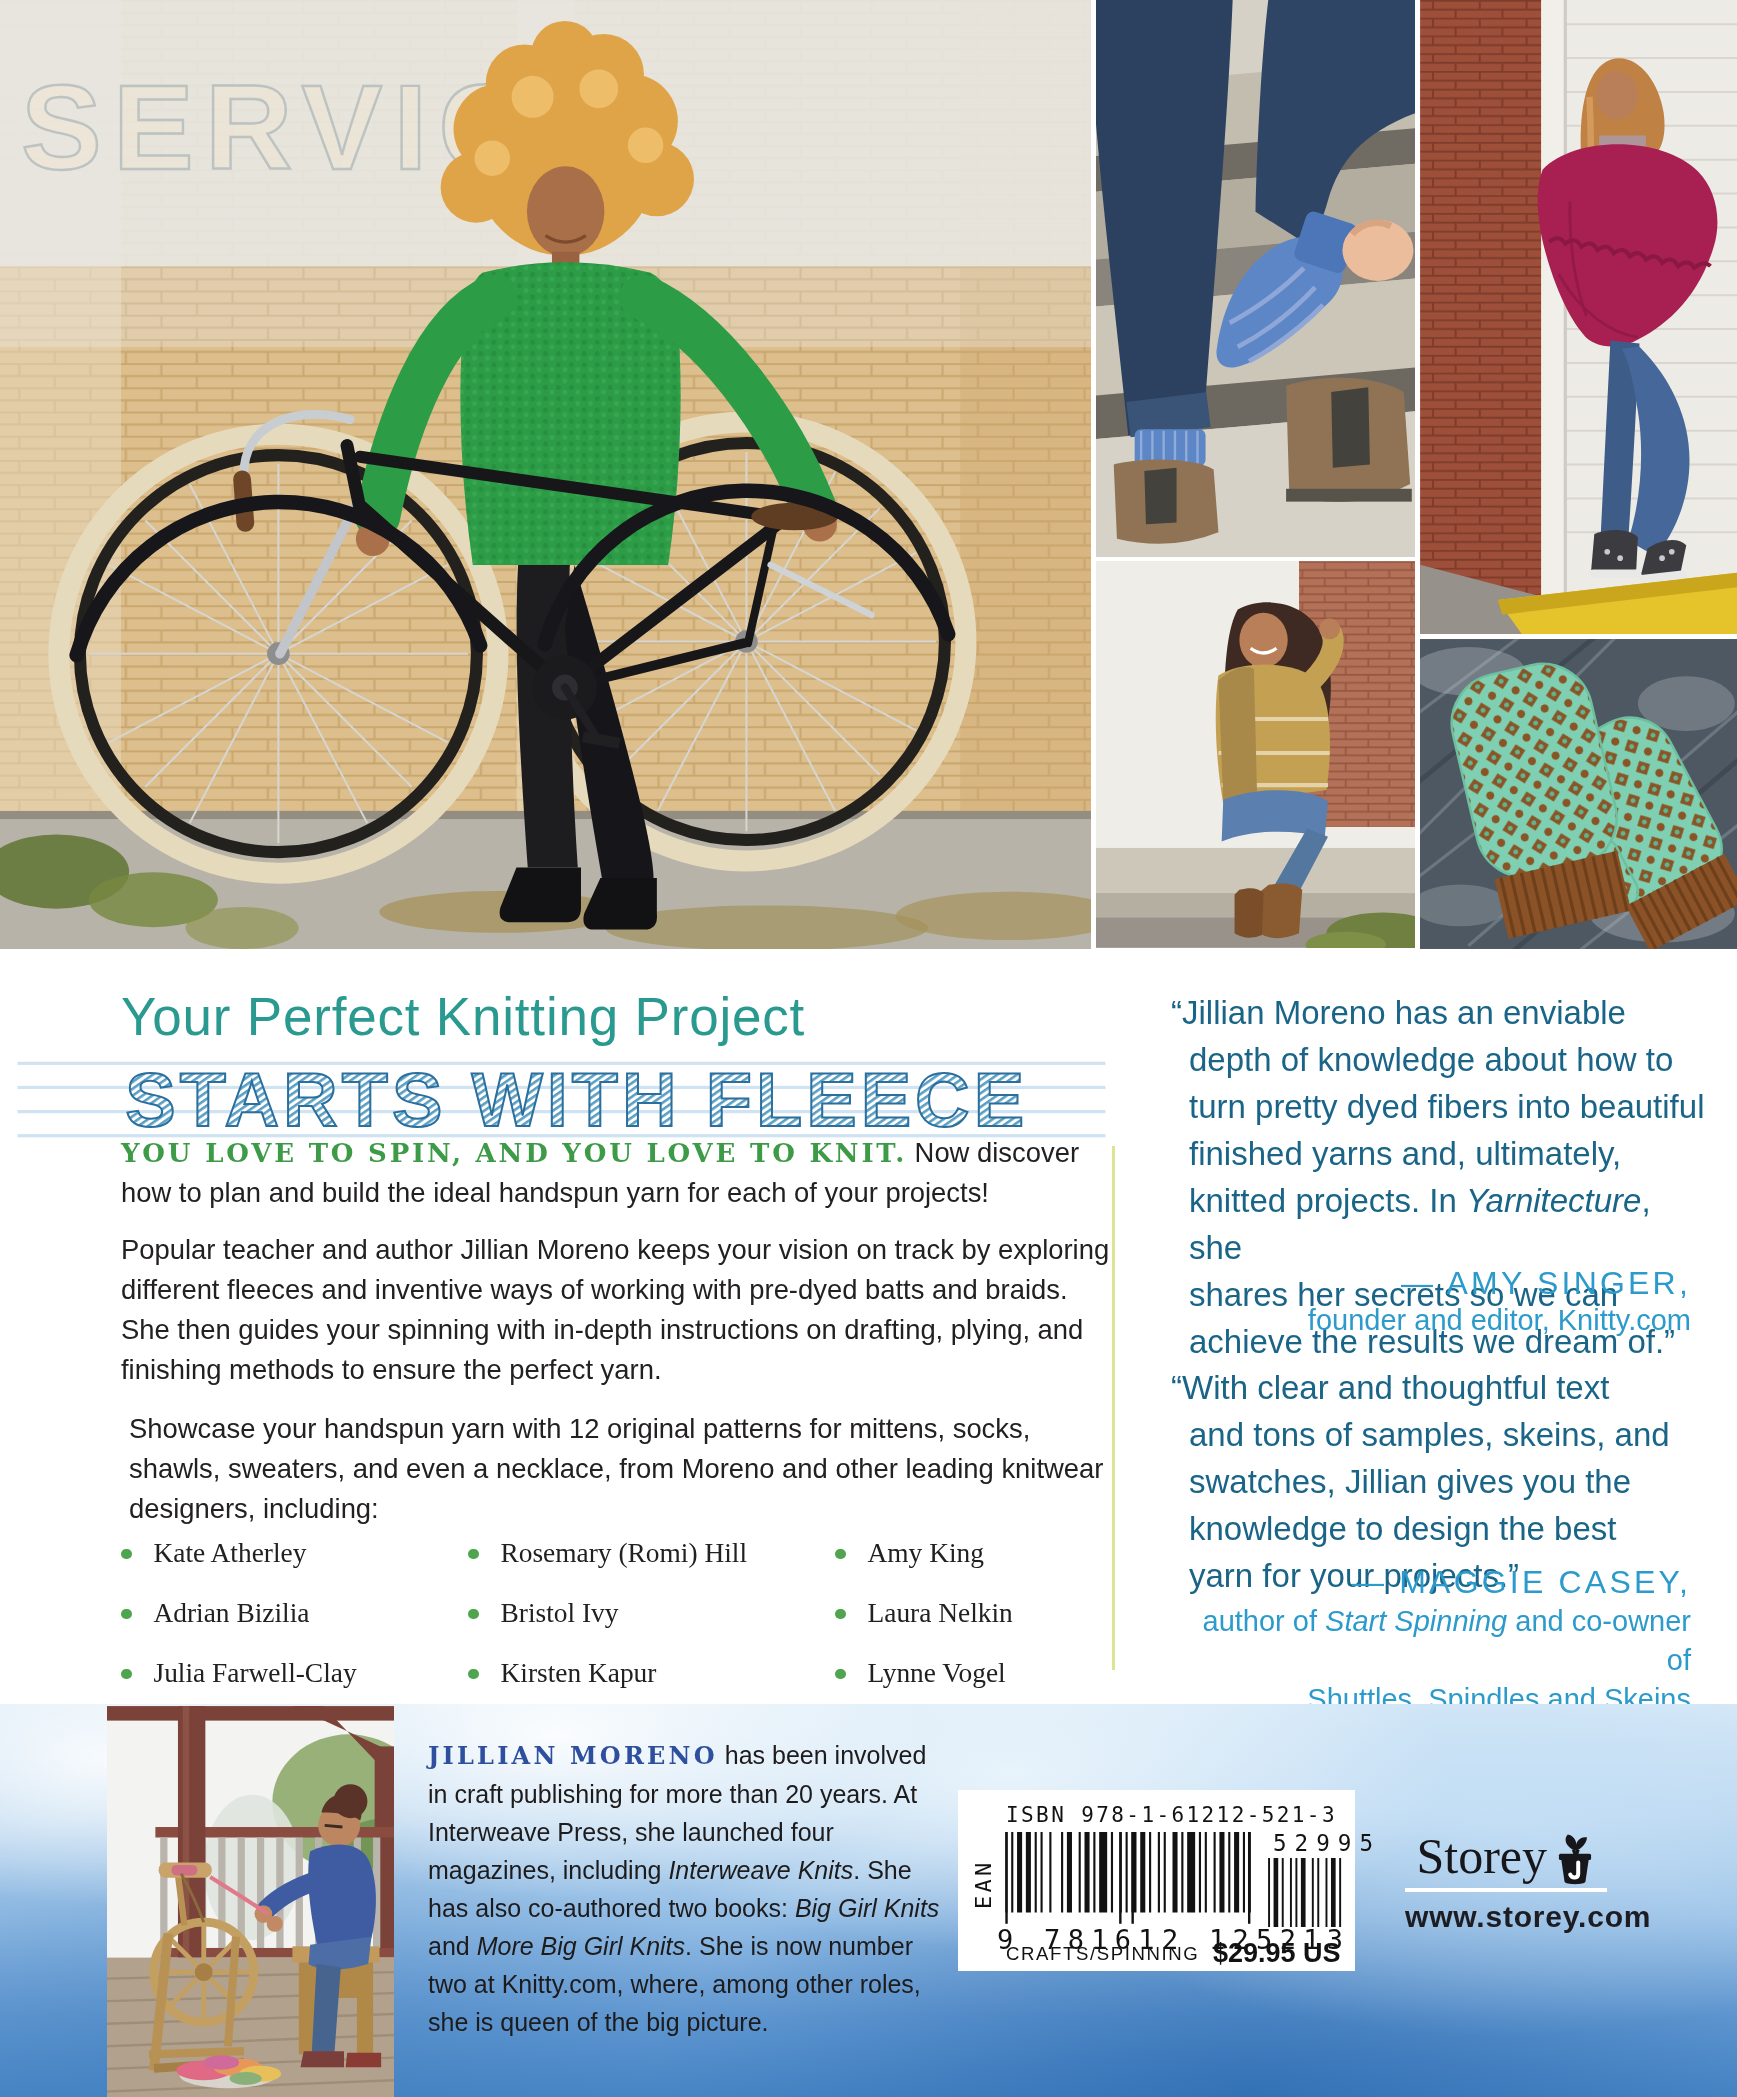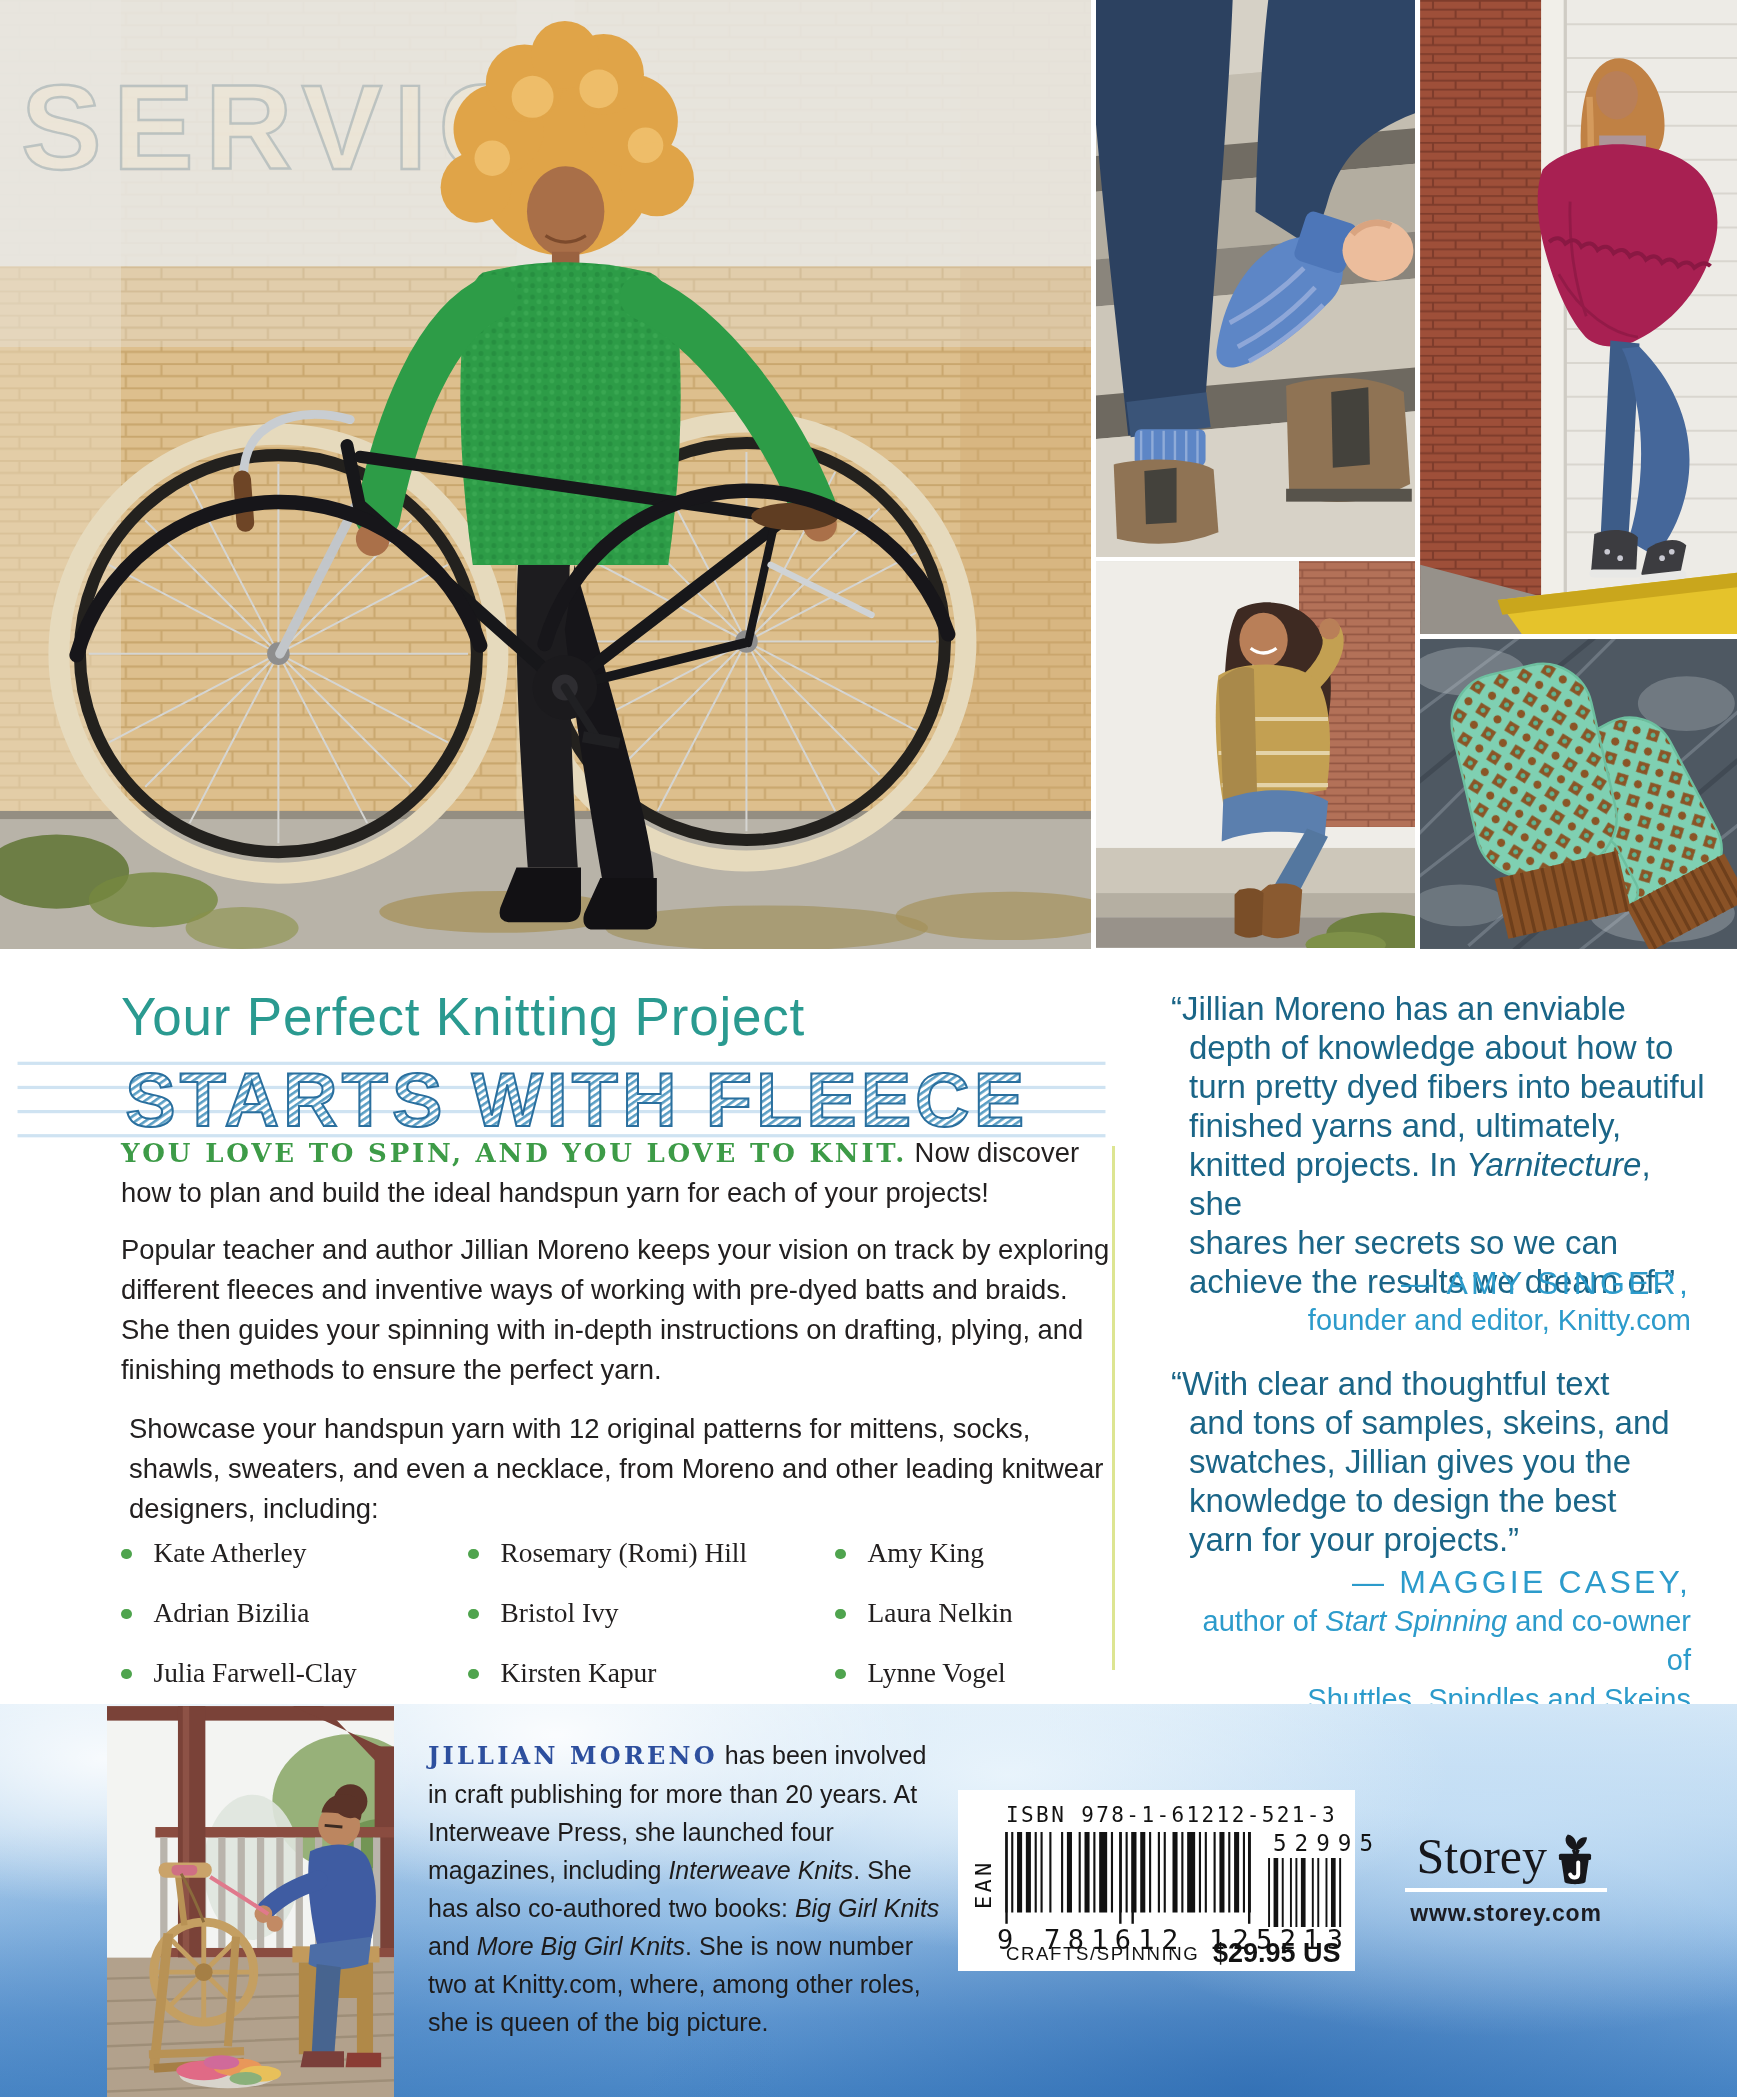--- a/index.html
+++ b/index.html
@@ -15,21 +15,21 @@
   .intro{font-size:27.4px;line-height:39px;color:#232020;}
   .lead-green{font-family:"DejaVu Serif",serif;font-weight:700;color:var(--green);
               letter-spacing:2.8px;font-size:26px;}
   .lead-blue{font-family:"DejaVu Serif",serif;font-weight:700;color:var(--bioLead);
              letter-spacing:3.2px;font-size:24px;}
   .designers{display:flex;}
   .designers ul{list-style:none;margin:0;padding:0;}
   .designers li{display:flex;align-items:flex-start;height:60px;font-size:27.4px;color:#232020;}
   .bullet-dot{flex:none;width:10.5px;height:10.5px;border-radius:50%;background:var(--bullet);
               margin:10.5px 22px 0 0;}
-  .quote{font-size:33px;line-height:39px;color:var(--quote);white-space:pre-line;
+  .quote{font-size:33px;line-height:47px;color:var(--quote);white-space:pre-line;
          padding-left:18px;text-indent:-18px;}
   .quote i{font-style:italic;}
   .q-attr{font-size:32px;letter-spacing:3.2px;color:var(--quoteAttr);text-align:right;}
   .q-detail{font-size:29px;line-height:39px;color:var(--quoteAttr);text-align:right;white-space:pre-line;}
   .q-detail i{font-style:italic;}
   .vdivider{background:var(--divider);}
 
   
   .bottom-band{background:
      radial-gradient(ellipse 452px 210px at 6% 14%, rgba(255,255,255,.85), transparent 70%),
@@ -46,21 +46,21 @@
   .bc-isbn{font-family:"DejaVu Sans Mono",monospace;font-size:21px;letter-spacing:2.4px;color:#121212;}
   .bc-ean{font-family:"DejaVu Sans Mono",monospace;font-size:22px;letter-spacing:3.2px;color:#121212;
           transform:rotate(-90deg);transform-origin:left top;}
   .bc-digits{font-family:"DejaVu Sans Mono",monospace;font-size:27px;letter-spacing:7.3px;color:#121212;}
   .bc-addon{font-family:"DejaVu Sans Mono",monospace;font-size:22.6px;letter-spacing:8px;color:#121212;}
   .bc-cat{font-size:18.6px;letter-spacing:1.6px;color:#121212;}
   .bc-price{font-size:27px;font-weight:700;color:#121212;}
 
   .storey-name{font-family:"Liberation Serif",serif;font-size:50px;color:#17171b;}
   .storey-rule{height:4px;background:#ffffff;}
-  .storey-url{font-size:23px;font-weight:700;color:#1c1c22;letter-spacing:0.8px;}
+  .storey-url{font-size:30px;font-weight:700;color:#1c1c22;letter-spacing:0.8px;}
 </style>
 </head>
 <body>
 
 <div id="root">
 
   <div class="photo" style="left:0;top:0;width:1091px;height:949px;">
     <svg width="1091" height="949" viewBox="0 0 1352 1176">
       <defs>
         <pattern id="brickL" width="88" height="30" patternUnits="userSpaceOnUse">

